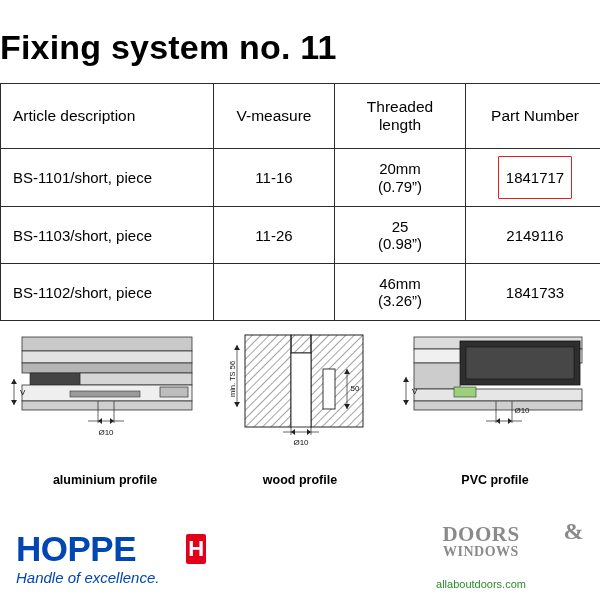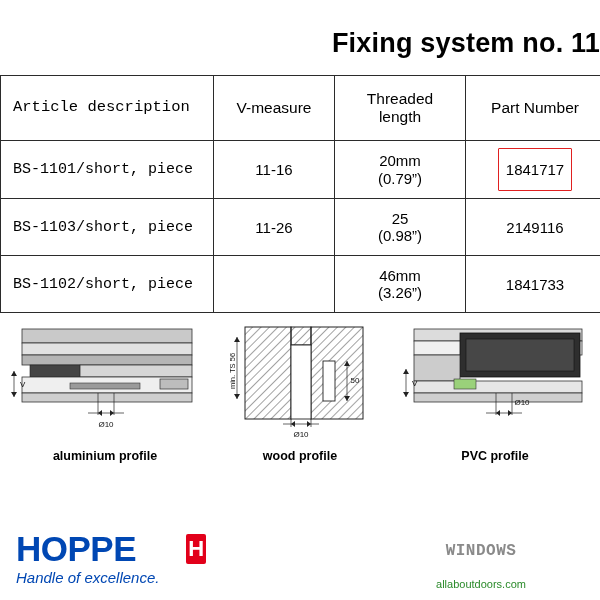--- a/index.html
+++ b/index.html
@@ -16,22 +16,22 @@
     overflow: hidden;
   }
   .page {
     width: 600px;
     height: 600px;
     position: relative;
     box-sizing: border-box;
   }
   
   .title {
-    text-align: right;
-    font-size: 27px;
+    text-align: left;
+    font-size: 34px;
     font-weight: bold;
     letter-spacing: 0.2px;
     padding-top: 28px;
     padding-bottom: 16px;
   }
   
   .spec-table {
     border-collapse: collapse;
     width: 560px;
     margin: 0 auto;
@@ -44,21 +44,21 @@
     text-align: center;
     padding: 7px 4px;
     line-height: 1.15;
     vertical-align: middle;
     height: 42px;
   }
   .spec-table th {
     font-size: 15.5px;
     height: 50px;
   }
-  .col-desc { width: 196px; text-align: left !important; padding-left: 12px !important; font-family: Liberation Mono, monospace; }
+  .col-desc { width: 196px; text-align: left !important; padding-left: 12px !important; }
   .col-v    { width: 112px; }
   .col-thr  { width: 122px; }
   .col-part { width: 130px; }
   .two-line { line-height: 1.18; }
   .highlight-box {
     display: inline-block;
     border: 1.6px solid #e02020;
     padding: 12px 7px;
     border-radius: 1px;
   }
@@ -70,21 +70,21 @@
     width: 580px;
     margin-left: 10px;
   }
   .diagram-cell {
     width: 190px;
     text-align: center;
   }
   .diagram-cell .caption {
     font-size: 12.5px;
     font-weight: bold;
-    margin-top: 6px;
+    margin-top: 22px;
   }
   .diagram-art {
     width: 190px;
     height: 120px;
     display: block;
   }
   
   .footer {
     position: absolute;
     left: 0;
@@ -143,22 +143,22 @@
   }
   .aad-line2 {
     font-family: "Liberation Serif", serif;
     font-size: 21px;
     font-weight: bold;
     letter-spacing: 0.5px;
     line-height: 1.05;
     position: relative;
   }
   .aad-line3 {
-    font-family: Liberation Mono, monospace;
-    font-size: 16px;
+    font-family: Liberation Serif, serif;
+    font-size: 14px;
     font-weight: bold;
     letter-spacing: 0.5px;
     line-height: 1.05;
   }
   .aad-amp {
     font-family: "Liberation Serif", serif;
     font-size: 24px;
     position: absolute;
     right: 2px;
     top: -4px;
@@ -307,18 +307,22 @@
   <div class="footer">
     <div class="hoppe-logo">
       <div class="hoppe-word">
         <span>HOPPE</span>
         <span class="hoppe-badge">H</span>
       </div>
       <div class="hoppe-tag">Handle of excellence.</div>
     </div>
 
     <div class="aad-logo">
+      <div class="aad-line2">
+        <span>DOORS</span>
+        <span class="aad-amp">&amp;</span>
+      </div>
       <div class="aad-line3">WINDOWS</div>
       <div class="aad-url">allaboutdoors.com</div>
     </div>
   </div>
 
 </div>
 
 </body></html>

